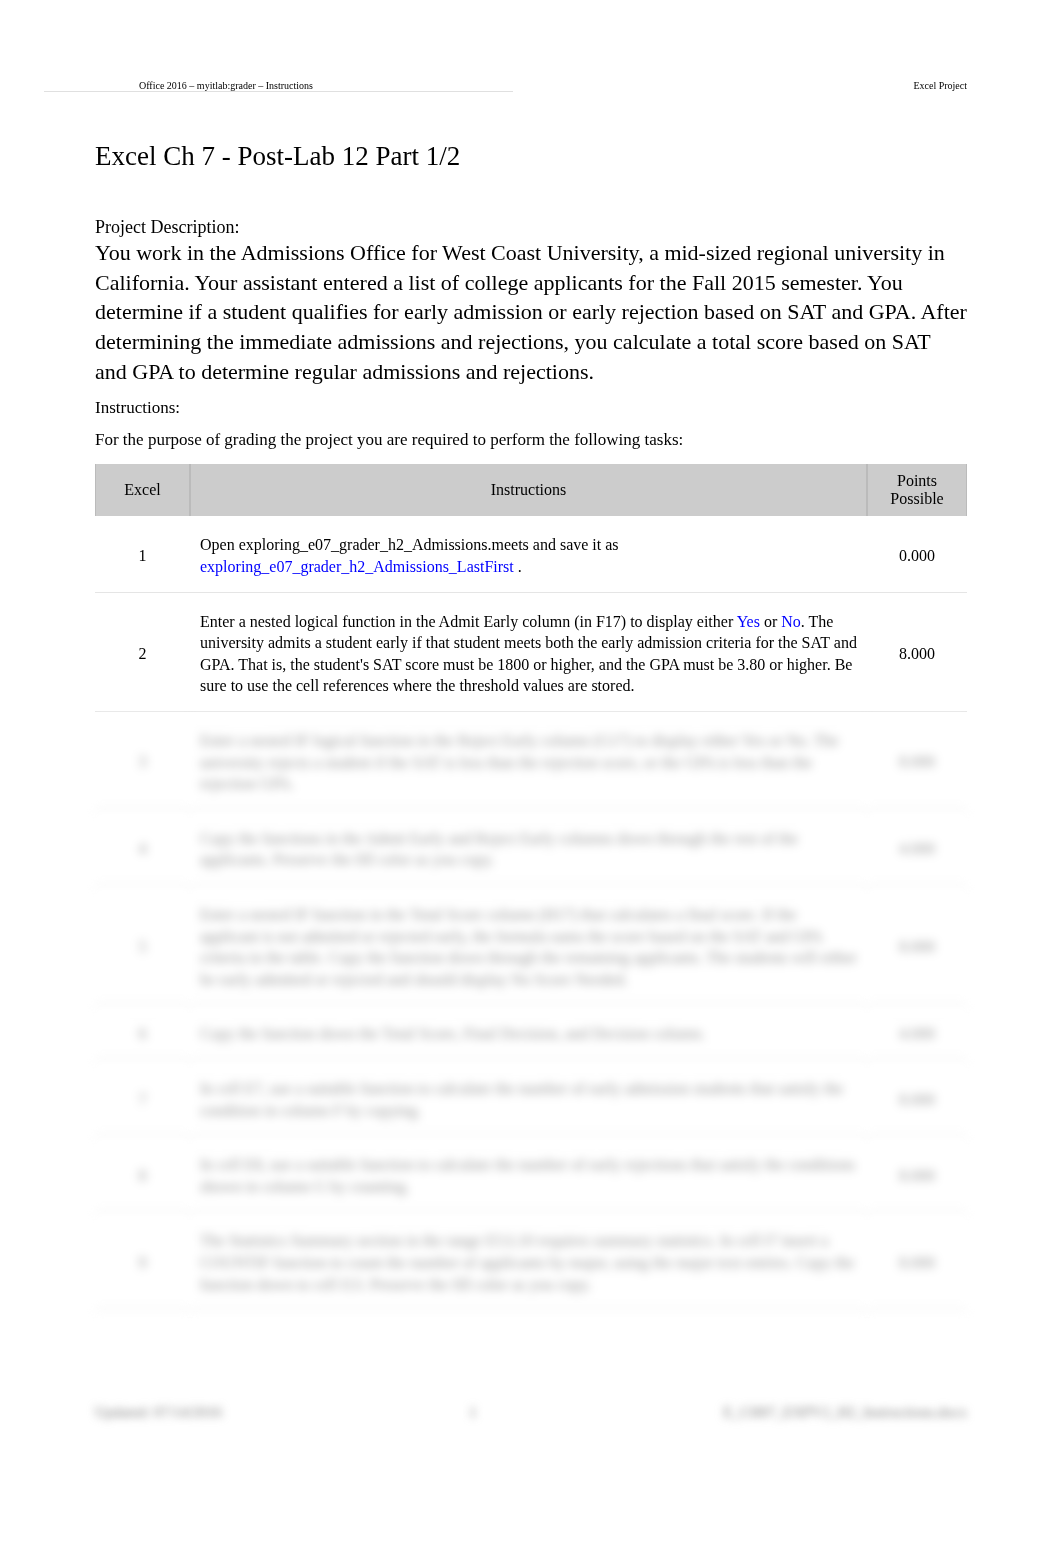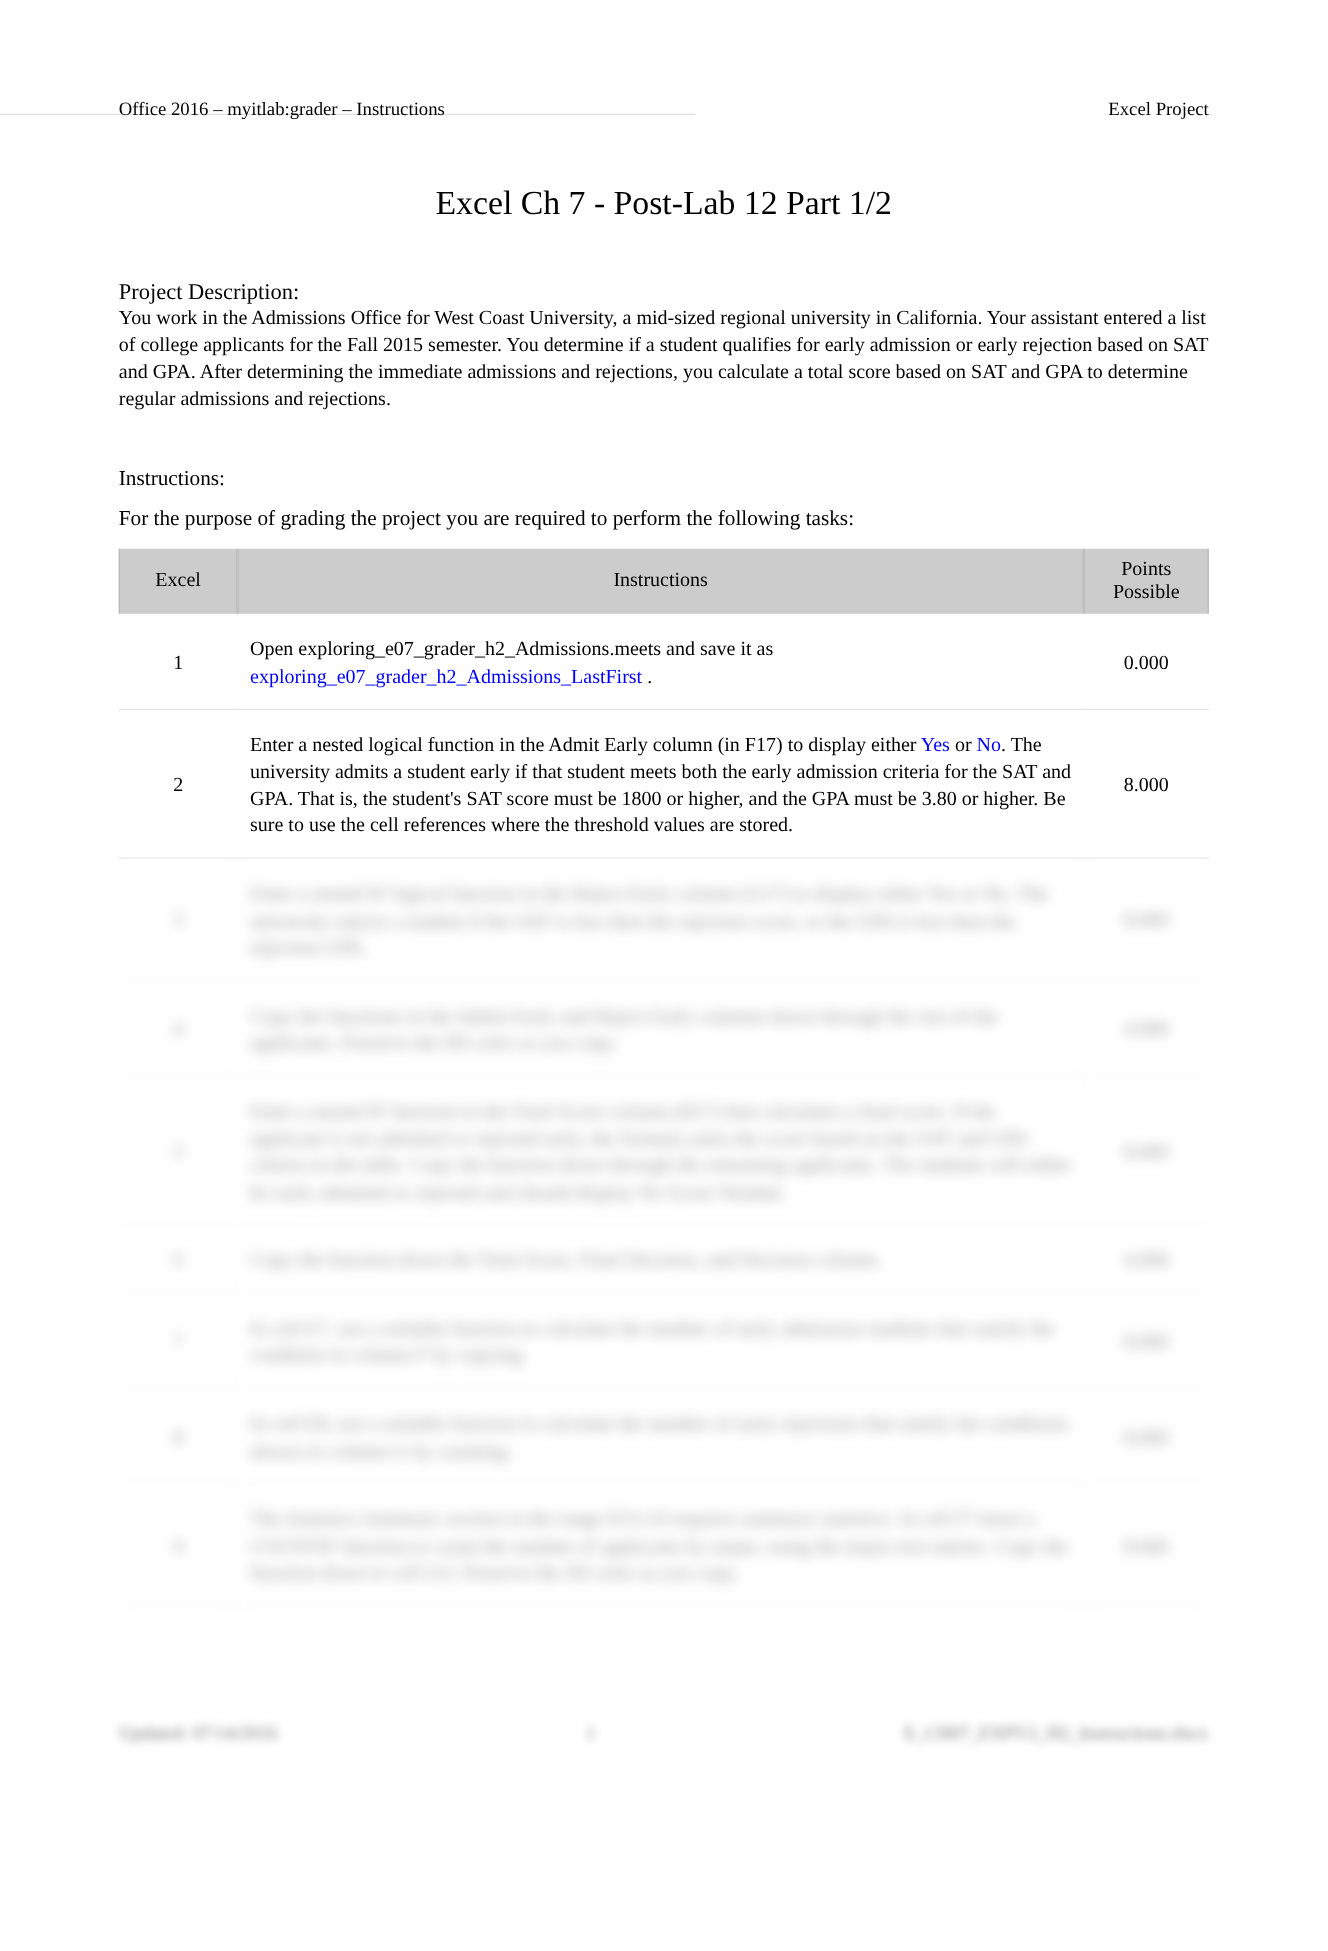--- a/index.html
+++ b/index.html
@@ -10,49 +10,50 @@
     body {
       font-family: 'Times New Roman', Times, serif;
       background: #ffffff;
       width: 1062px;
       padding: 80px 95px 40px 95px;
       color: #000;
     }
     .top-header {
       display: flex;
       justify-content: space-between;
-      font-size: 15px;
+      font-size: 10px;
       margin-bottom: 50px;
+      margin-left: 44px;
     }
     .top-left {
       position: relative;
     }
     .top-left::after {
       content: "";
       position: absolute;
       left: -95px;
       right: -200px;
       top: 11px;
       height: 1px;
       background: #e0e0e0;
       z-index: -1;
     }
     .title {
-      text-align: center;
+      text-align: left;
       font-size: 27px;
       font-weight: normal;
       margin-bottom: 45px;
     }
     .section-head {
       font-size: 18px;
     }
     .description {
-      font-size: 16px;
+      font-size: 22px;
       line-height: 1.35;
-      margin-bottom: 43px;
+      margin-bottom: 12px;
     }
     .instructions-label {
       font-size: 17px;
       margin-bottom: 12px;
     }
     .grading-note {
       font-size: 17px;
       margin-bottom: 10px;
     }
     .table-wrap {

